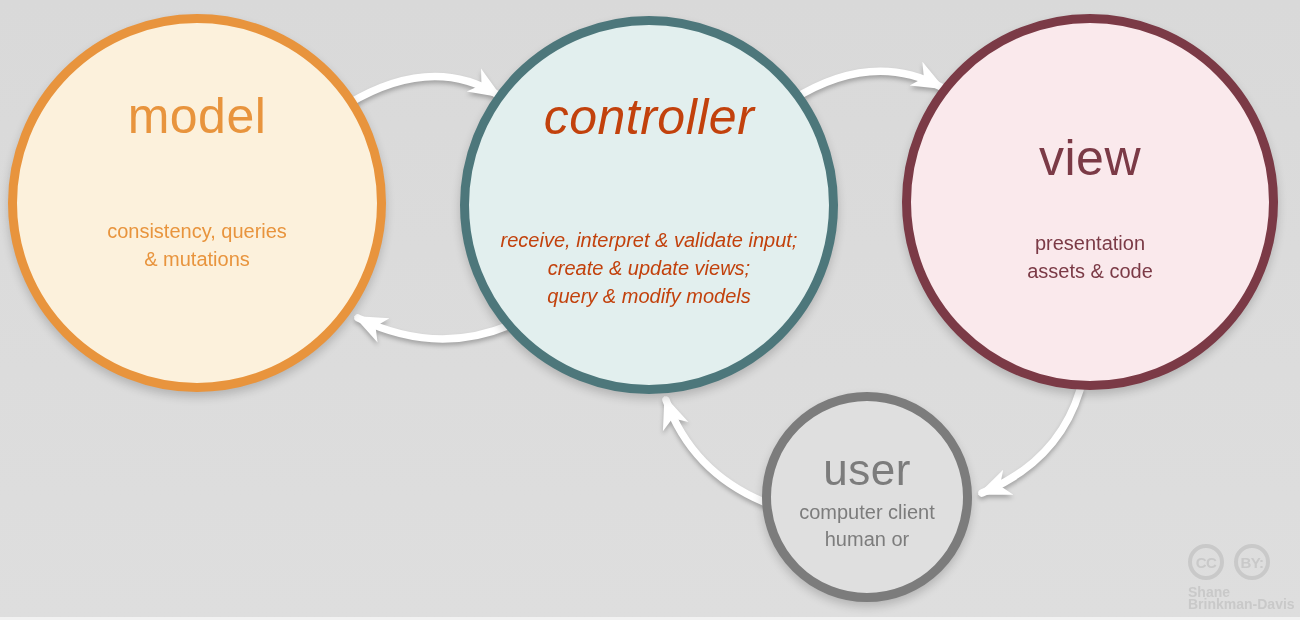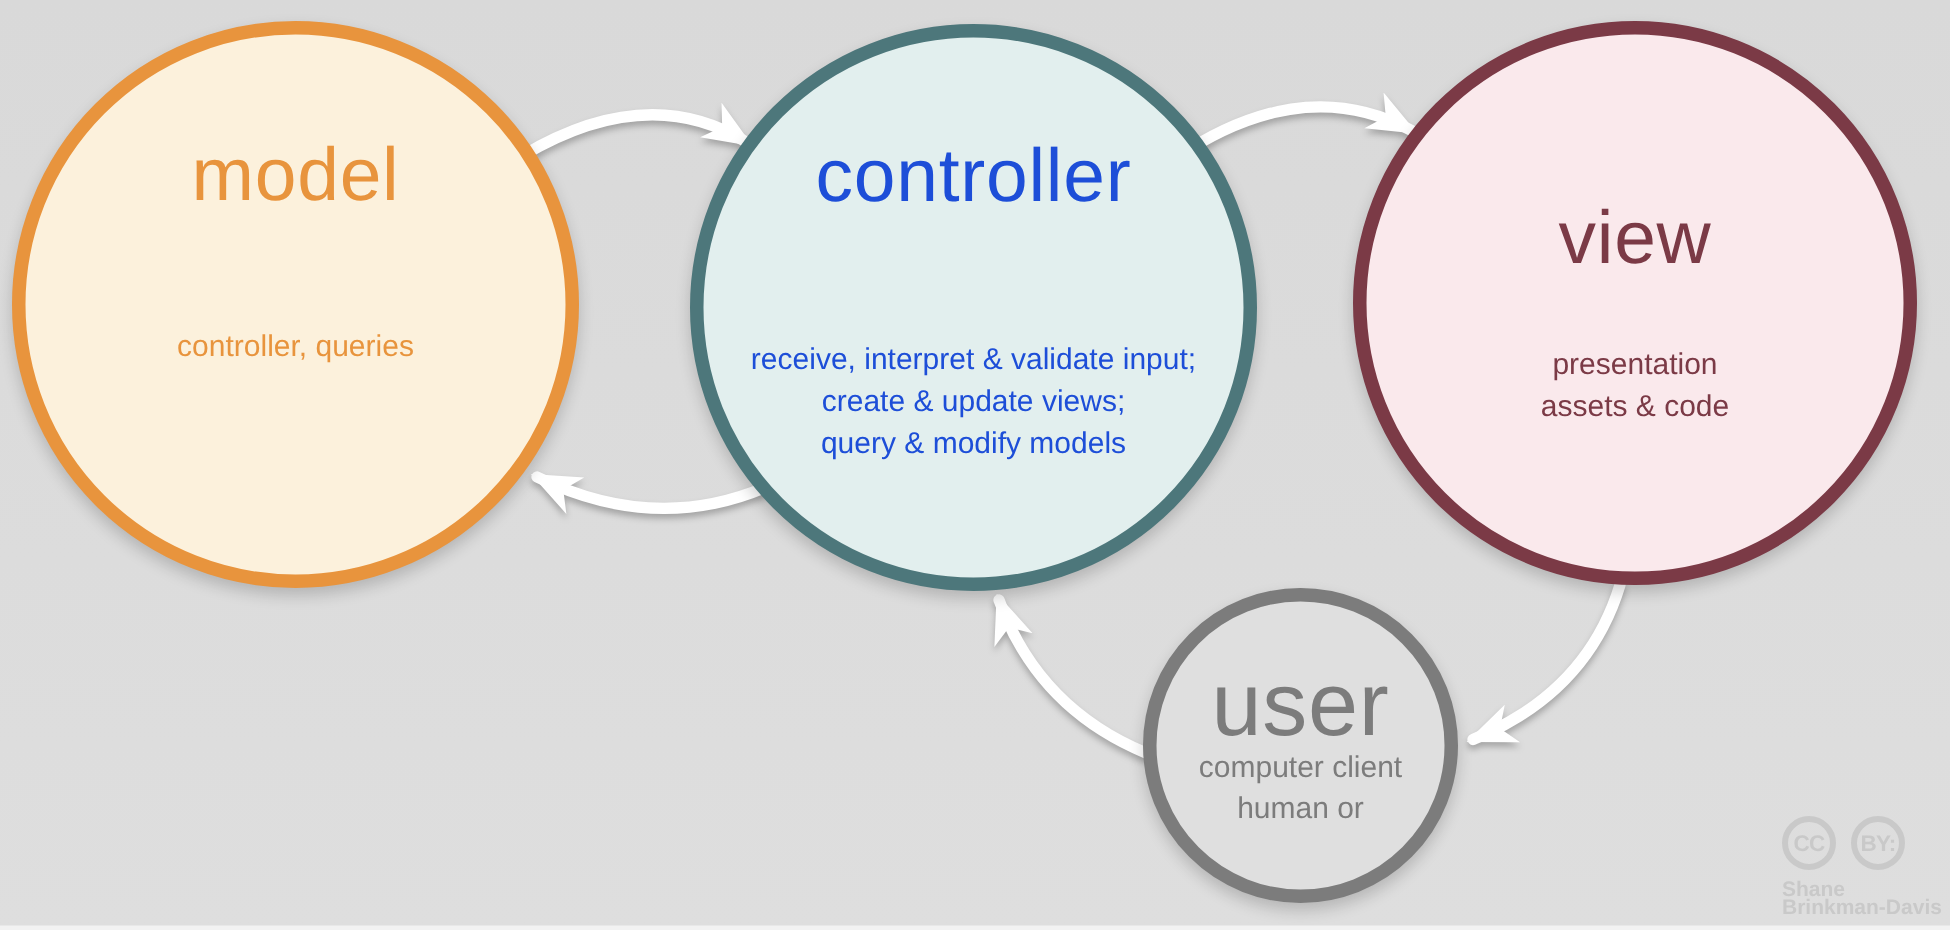--- a/index.html
+++ b/index.html
@@ -38,21 +38,21 @@
     position: absolute;
     left: 0; right: 0;
     font-size: 50px;
     line-height: 54px;
     font-weight: 400;
     letter-spacing: 0.5px;
   }
   .circle--model      .circle-title { top: 66px; }
   .circle--controller .circle-title { top: 65px; }
   .circle--view       .circle-title { top: 64px; margin-top: 44px; }
-  .circle--user       .circle-title { top: 44px; font-size: 60px; line-height: 50px; }
+  .circle--user       .circle-title { top: 44px; font-size: 44px; line-height: 50px; }
 
   .circle-desc {
     position: absolute;
     left: 0; right: 0;
     font-size: 20px;
     line-height: 28px;
     font-weight: 400;
   }
   .circle--model      .circle-desc { top: 194px; }
   .circle--controller .circle-desc { top: 201px; text-align: center; }
@@ -117,25 +117,26 @@
     <path class="arrow" d="M 348 104 Q 432 54 498 95" marker-end="url(#arrowhead)" stroke="#ffffff"></path>
     <path class="arrow" d="M 792 100 Q 872 50 941 87" marker-end="url(#arrowhead)" stroke="#ffffff"></path>
     <path class="arrow" d="M 510 325 Q 436 356 358 318" marker-end="url(#arrowhead)" stroke="#ffffff"></path>
     <path class="arrow" d="M 1080 390 Q 1058 462 982 493" marker-end="url(#arrowhead)" stroke="#ffffff"></path>
     <path class="arrow" d="M 764 502 Q 692 472 666 400" marker-end="url(#arrowhead)" stroke="#ffffff"></path>
   </svg>
 
   <div class="circle circle--model" style="border-color: rgb(232, 148, 61); background: rgb(252, 241, 220); color: rgb(232, 148, 61);">
     <div class="circle-title">model</div>
     <div class="circle-desc">
-      <span>controller, queries</span>
+      <span>consistency, queries</span>
+      <span>&amp; mutations</span>
     </div>
   </div>
 
-  <div class="circle circle--controller" style="border-color: rgb(77, 119, 123); background: rgb(226, 239, 238); color: #1d4ed8;">
+  <div class="circle circle--controller" style="border-color: rgb(77, 119, 123); background: rgb(226, 239, 238); color: #c2410c; font-style: italic;">
     <div class="circle-title">controller</div>
     <div class="circle-desc">
       <span>receive, interpret &amp; validate input;</span>
       <span>create &amp; update views;</span>
       <span>query &amp; modify models</span>
     </div>
   </div>
 
   <div class="circle circle--view" style="border-color: rgb(123, 58, 70); background: rgb(250, 233, 236); color: rgb(123, 58, 70);">
     <div class="circle-title">view</div>

